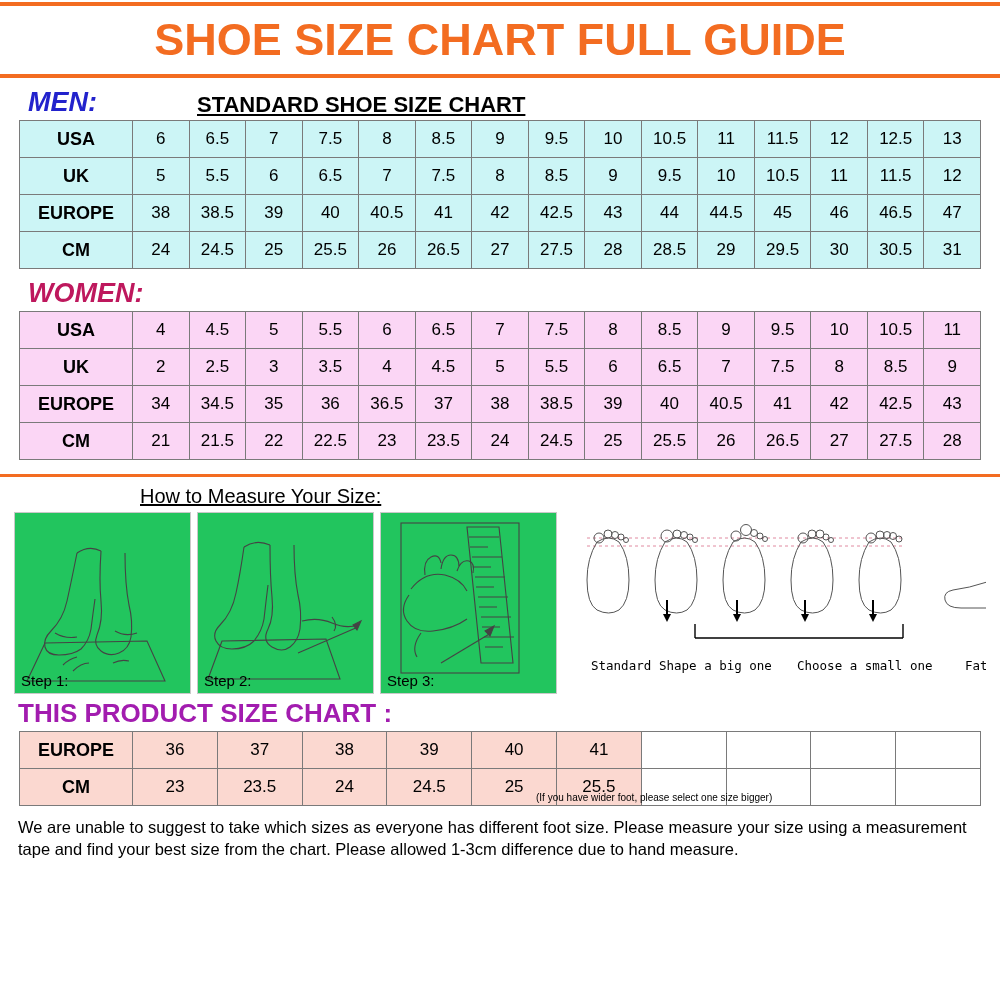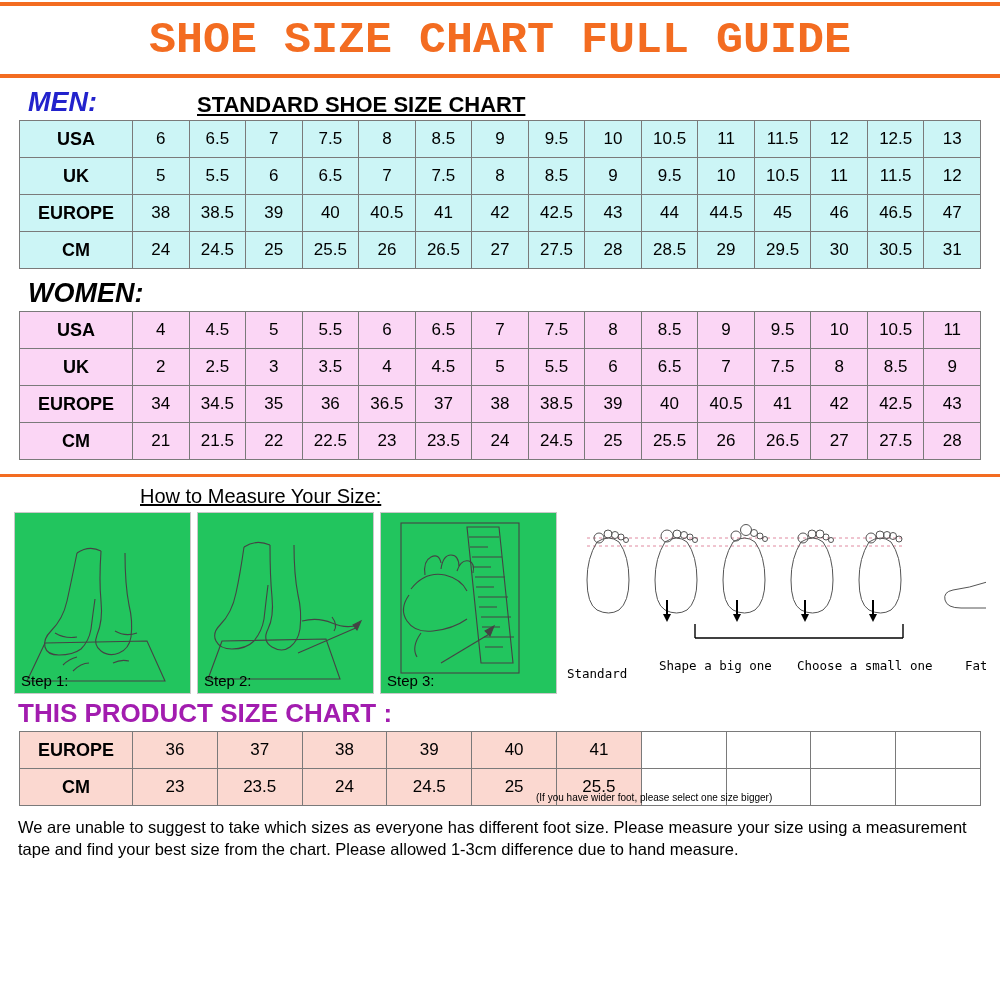--- a/index.html
+++ b/index.html
@@ -30,39 +30,39 @@
     align-items: center;
     justify-content: center;
     margin-top: 2px;
   }
   .title-bar .title-text {
     color: #f36c21;
     font-weight: bold;
     font-size: 45px;
     letter-spacing: 0px;
     white-space: nowrap;
-    font-family: Liberation Mono, monospace;
+    font-family: Liberation Sans, sans-serif;
   }
 
   
   .row-head {
     display: flex;
     align-items: flex-end;
     padding: 6px 12px 2px 0;
     height: 34px;
   }
   .men-label {
     color: #2222cc;
     font-weight: bold;
     font-style: italic;
     font-size: 27px;
     margin-left: 28px;
   }
   .women-label {
-    color: #000000;
+    color: #be185d;
     font-weight: bold;
     font-style: italic;
     font-size: 27px;
     margin-left: 28px;
     margin-top: 32px;
   }
   .std-chart-label {
     font-size: 22px;
     font-weight: 600;
     text-decoration: underline;
@@ -472,21 +472,21 @@
           <path d="M232 110 l-4 -8 h8 z" fill="#000" stroke="none"></path>
           <path d="M300 88 L300 104" stroke="#000" stroke-width="2"></path>
           <path d="M300 110 l-4 -8 h8 z" fill="#000" stroke="none"></path>
 
           <path d="M122 126 H330" stroke="#000" stroke-width="1.4"></path>
           <path d="M122 126 V112" stroke="#000" stroke-width="1.4"></path>
           <path d="M330 126 V112" stroke="#000" stroke-width="1.4"></path>
         </g>
       </svg>
       <div class="foot-labels">
-        <span style="left:4px;margin-top:8px;">Standard</span>
+        <span style="left:28px;">Standard</span>
         <span style="left:96px;">Shape a big one</span>
         <span style="left:234px;">Choose a small one</span>
         <span style="left:402px;">Fat Feet</span>
       </div>
     </div>
   </div>
 
   <div class="wider-note">(If you have wider foot, please select one size bigger)</div>
 
   <div class="product-title">THIS PRODUCT SIZE CHART :</div>

